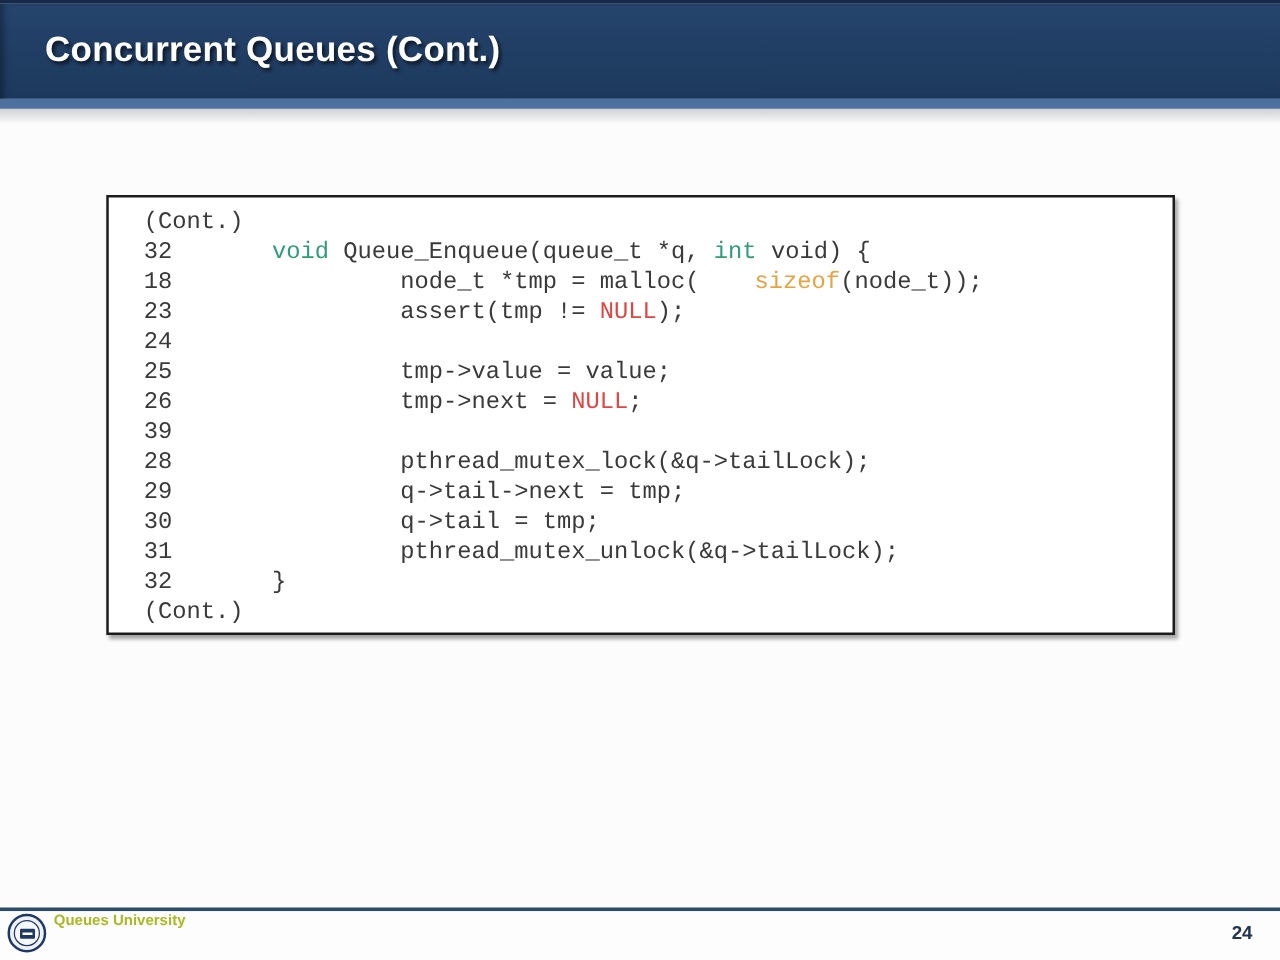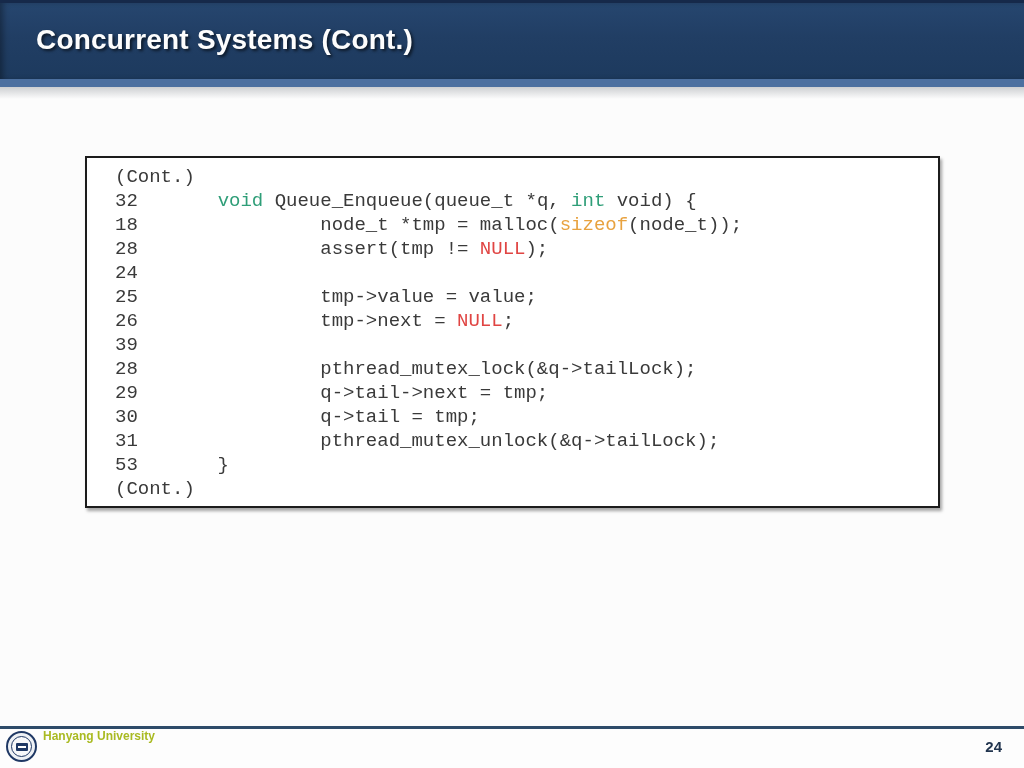--- a/index.html
+++ b/index.html
@@ -51,21 +51,21 @@
   }
   .code-listing{
     font-family:"Liberation Mono","DejaVu Sans Mono",monospace;
     font-size:19px;line-height:24px;
     color:var(--code-plain);
     padding:7px 0 0 28px;
     white-space:pre;
   }
   .c-p{color:var(--code-plain);text-align:right;}
   .c-k{color:var(--code-keyword);margin-top:28px;}
-  .c-o{color:var(--code-builtin);}
+  .c-o{color:var(--code-builtin);margin-left:44px;}
   .c-r{color:var(--code-null);}
 
   
   .footer-divider{position:absolute;left:0;top:726px;width:1024px;height:3px;background:var(--footer-line);}
   .footer{position:absolute;left:0;top:729px;width:1024px;height:39px;background:#fdfdfd;}
   .lab-logo{position:absolute;left:6px;top:2px;width:31px;height:31px;}
   .seal-outer{
     width:31px;height:31px;border-radius:50%;
     border:2px solid var(--navy);background:#eef1f5;
     display:flex;align-items:center;justify-content:center;
@@ -98,53 +98,53 @@
     font-size:15px;font-weight:bold;color:#22354f;
   }
 </style>
 </head>
 <body>
 
 <div class="slide">
 
   <div class="header">
     <div class="header-main">
-      <div class="page-title">Concurrent Systems (Cont.)</div>
+      <div class="page-title">Concurrent Queues (Cont.)</div>
     </div>
     <div class="header-strip"></div>
     <div class="header-shadow"></div>
   </div>
 
   <div class="code-box">
     <pre class="code-listing"><span class="c-p">(Cont.)</span>
 <span class="c-p">32       </span><span class="c-k">void</span><span class="c-p"> Queue_Enqueue(queue_t *q, </span><span class="c-k">int</span><span class="c-p"> void) {</span>
 <span class="c-p">18                node_t *tmp = malloc(</span><span class="c-o">sizeof</span><span class="c-p">(node_t));</span>
-<span class="c-p">28                assert(tmp != </span><span class="c-r">NULL</span><span class="c-p">);</span>
+<span class="c-p">23                assert(tmp != </span><span class="c-r">NULL</span><span class="c-p">);</span>
 <span class="c-p">24</span>
 <span class="c-p">25                tmp-&gt;value = value;</span>
 <span class="c-p">26                tmp-&gt;next = </span><span class="c-r">NULL</span><span class="c-p">;</span>
 <span class="c-p">39</span>
 <span class="c-p">28                pthread_mutex_lock(&amp;q-&gt;tailLock);</span>
 <span class="c-p">29                q-&gt;tail-&gt;next = tmp;</span>
 <span class="c-p">30                q-&gt;tail = tmp;</span>
 <span class="c-p">31                pthread_mutex_unlock(&amp;q-&gt;tailLock);</span>
-<span class="c-p">53       }</span>
+<span class="c-p">32       }</span>
 <span class="c-p">(Cont.)</span>
 </pre>
   </div>
 
   <div class="footer-divider"></div>
 
   <div class="footer">
     <div class="lab-logo">
       <div class="seal-outer">
         <div class="seal-inner">
           <div class="seal-book"></div>
         </div>
       </div>
     </div>
     <div class="logo-text">
-      <div class="university-name">Hanyang University</div>
+      <div class="university-name">Queues University</div>
     </div>
     <div class="page-number">24</div>
   </div>
 
 </div>
 
 </body></html>

